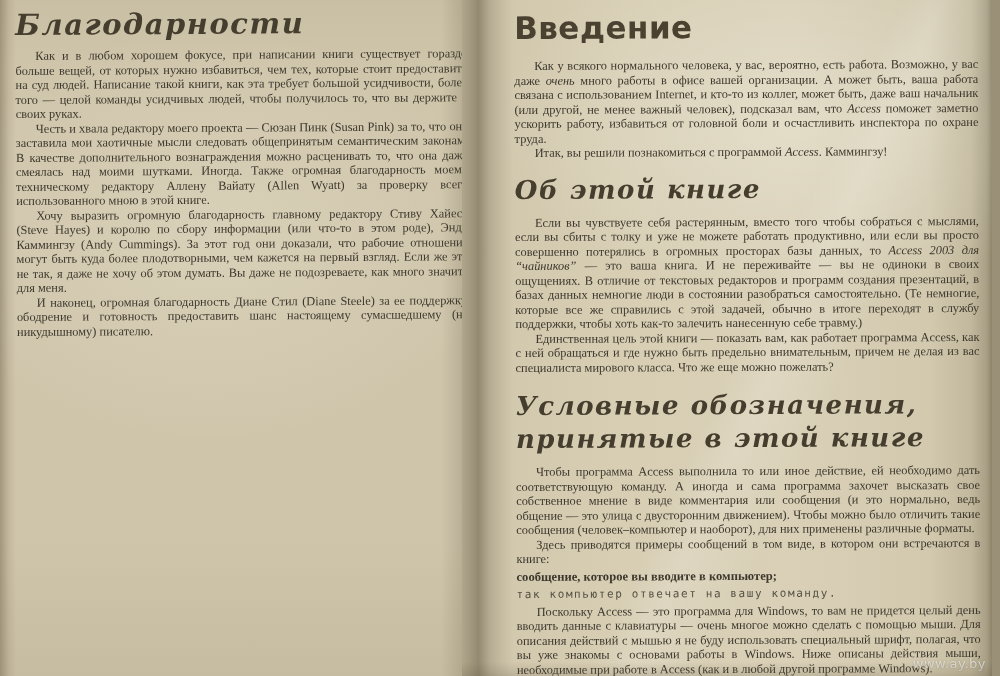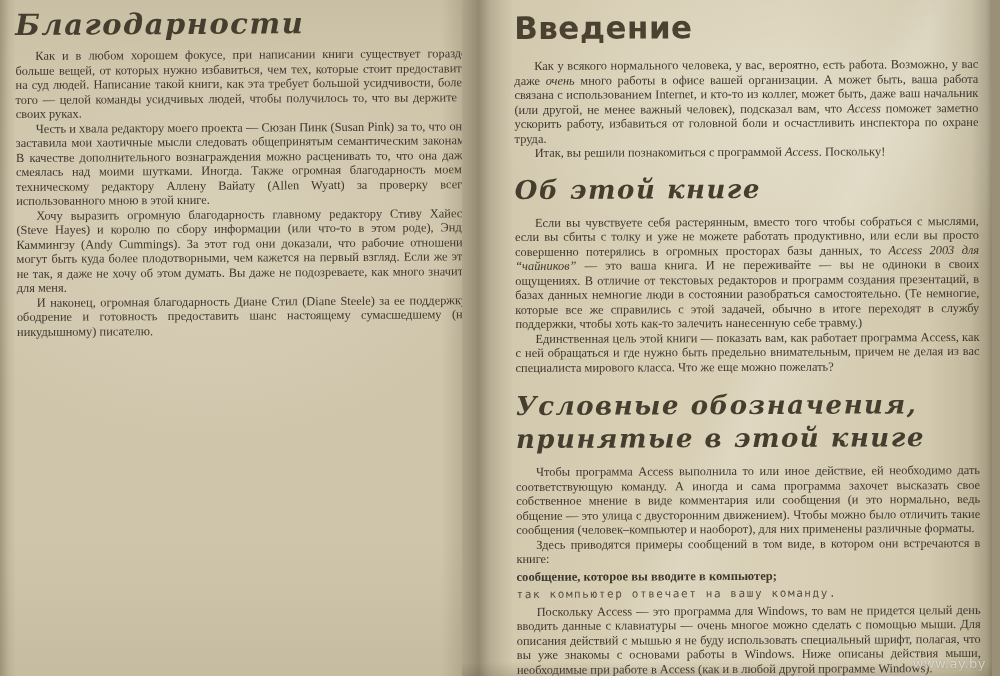--- a/index.html
+++ b/index.html
@@ -106,21 +106,21 @@
     </div>
   </div>
 
   <div class="page page-right">
     <div class="rp-inner">
 
       <h1 class="main-title">Введение</h1>
 
       <p class="body"><span>Как у всякого нормального человека, у вас, вероятно, есть работа. Возможно, у вас даже </span><em>очень</em><span> много работы в офисе вашей организации. А может быть, ваша работа связана с использованием Internet, и кто-то из коллег, может быть, даже ваш начальник (или другой, не менее важный человек), подсказал вам, что </span><em>Access</em><span> поможет заметно ускорить работу, избавиться от головной боли и осчастливить инспектора по охране труда.</span></p>
 
-      <p class="body"><span>Итак, вы решили познакомиться с программой </span><em>Access</em><span>. Поскольку!</span></p>
+      <p class="body"><span>Итак, вы решили познакомиться с программой </span><em>Access</em><span>. Каммингзу!</span></p>
 
       <h2 class="script-title sec-title about-title">Об этой книге</h2>
 
       <p class="body"><span>Если вы чувствуете себя растерянным, вместо того чтобы собраться с мыслями, если вы сбиты с толку и уже не можете работать продуктивно, или если вы просто совершенно потерялись в огромных просторах базы данных, то </span><em>Access 2003 для “чайников”</em><span> — это ваша книга. И не переживайте — вы не одиноки в своих ощущениях. В отличие от текстовых редакторов и программ создания презентаций, в базах данных немногие люди в состоянии разобраться самостоятельно. (Те немногие, которые все же справились с этой задачей, обычно в итоге переходят в службу поддержки, чтобы хоть как-то залечить нанесенную себе травму.)</span></p>
 
       <p class="body">Единственная цель этой книги — показать вам, как работает программа Access, как с ней обращаться и где нужно быть предельно внимательным, причем не делая из вас специалиста мирового класса. Что же еще можно пожелать?</p>
 
       <h2 class="script-title sec-title conv-title">Условные обозначения,</h2>
       <h2 class="script-title sec-title conv-title-2">принятые в этой книге</h2>
 

